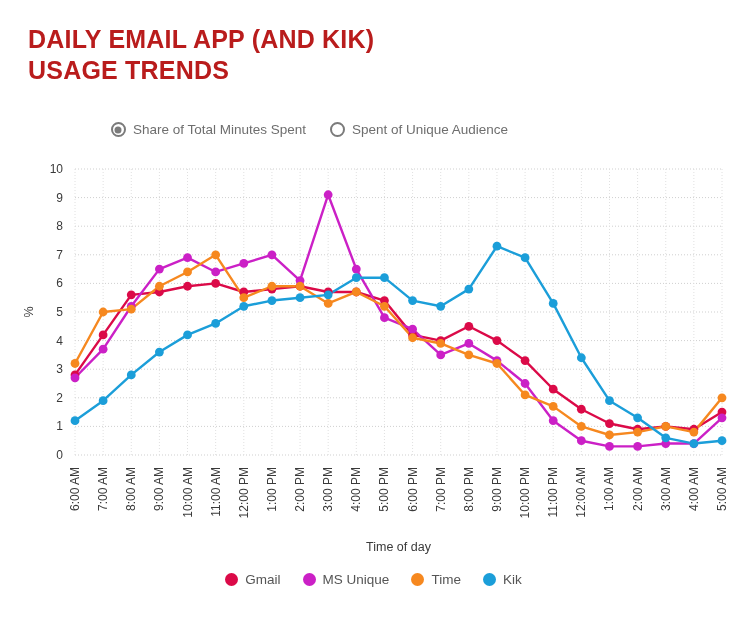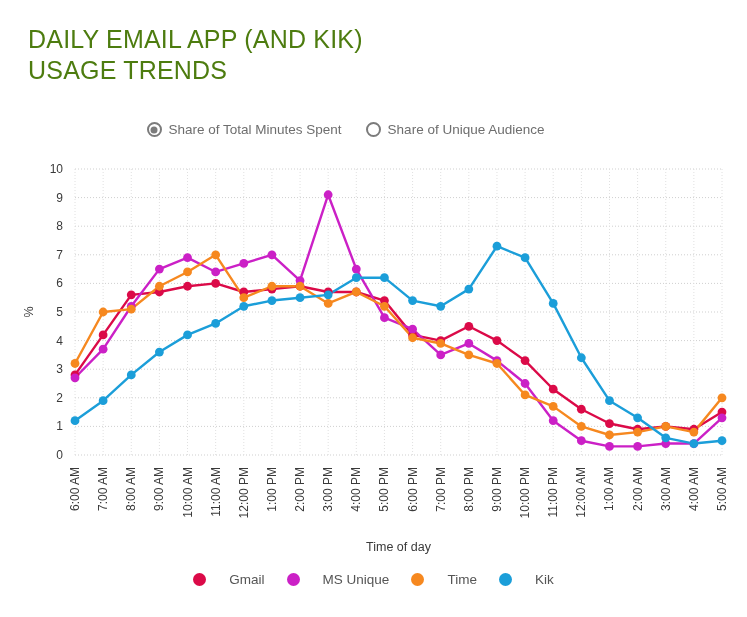--- a/index.html
+++ b/index.html
@@ -5,30 +5,30 @@
   html,body{margin:0;padding:0;}
   body{
     width:747px;height:617px;
     background:#ffffff;
     font-family:"Liberation Sans", sans-serif;
     overflow:hidden;
     position:relative;
   }
   #chart-title{
     position:absolute;left:28px;top:24px;
-    color:#4d7c0f;
+    color:#b91c1c;
     font-size:25px;
-    font-weight:400;
+    font-weight:700;
     line-height:31px;
     letter-spacing:.2px;
     white-space:pre-line;
   }
   #toggle-row{
     position:absolute;left:0;top:122px;width:619px;
-    display:flex;justify-content:center;align-items:center;gap:24px;padding-left:36px;
+    display:flex;justify-content:center;align-items:center;gap:24px;
   }
   .radio-opt{display:flex;align-items:center;gap:7px;cursor:pointer;}
   .radio-dot{
     width:15px;height:15px;border-radius:50%;
     border:2px solid #7b7b7b;background:#fff;
     box-sizing:border-box;position:relative;flex:none;
   }
   .radio-dot.on::after{
     content:"";position:absolute;left:50%;top:50%;
     width:7px;height:7px;border-radius:50%;background:#7b7b7b;
@@ -37,38 +37,38 @@
   .radio-label{font-size:13.5px;color:#6e6e6e;}
   #plot-wrap{position:absolute;left:0;top:0;width:747px;height:617px;}
   svg{display:block;}
   .ylab{font-size:12px;fill:#3a3a3a;}
   .xlab{font-size:12px;fill:#3a3a3a;}
   .axis-title{font-size:12.5px;fill:#3a3a3a;}
   #legend{
     position:absolute;left:0;top:572px;width:747px;
     display:flex;justify-content:center;align-items:center;gap:22px;
   }
-  .leg-item{display:flex;align-items:center;gap:23px;cursor:pointer;}
+  .leg-item{display:flex;align-items:center;gap:7px;cursor:pointer;}
   .leg-dot{width:13px;height:13px;border-radius:50%;flex:none;}
   .leg-txt{font-size:13.5px;color:#555;}
 </style>
 </head>
 <body>
 
 <div id="chart-title">DAILY EMAIL APP (AND KIK)
 USAGE TRENDS</div>
 
 <div id="toggle-row">
   <div class="radio-opt">
     <span class="radio-dot on"></span>
     <span class="radio-label">Share of Total Minutes Spent</span>
   </div>
   <div class="radio-opt">
     <span class="radio-dot"></span>
-    <span class="radio-label">Share of Unique Audience</span>
+    <span class="radio-label">Spent of Unique Audience</span>
   </div>
 </div>
 
 <div id="plot-wrap">
   <svg id="chart-svg" width="747" height="617">
       <line x1="75" x2="722" y1="455" y2="455" stroke="#cfcfcf" stroke-width="1" stroke-dasharray="1,2"></line>
       <line x1="75" x2="722" y1="426.4" y2="426.4" stroke="#cfcfcf" stroke-width="1" stroke-dasharray="1,2"></line>
       <line x1="75" x2="722" y1="397.8" y2="397.8" stroke="#cfcfcf" stroke-width="1" stroke-dasharray="1,2"></line>
       <line x1="75" x2="722" y1="369.2" y2="369.2" stroke="#cfcfcf" stroke-width="1" stroke-dasharray="1,2"></line>
       <line x1="75" x2="722" y1="340.6" y2="340.6" stroke="#cfcfcf" stroke-width="1" stroke-dasharray="1,2"></line>

